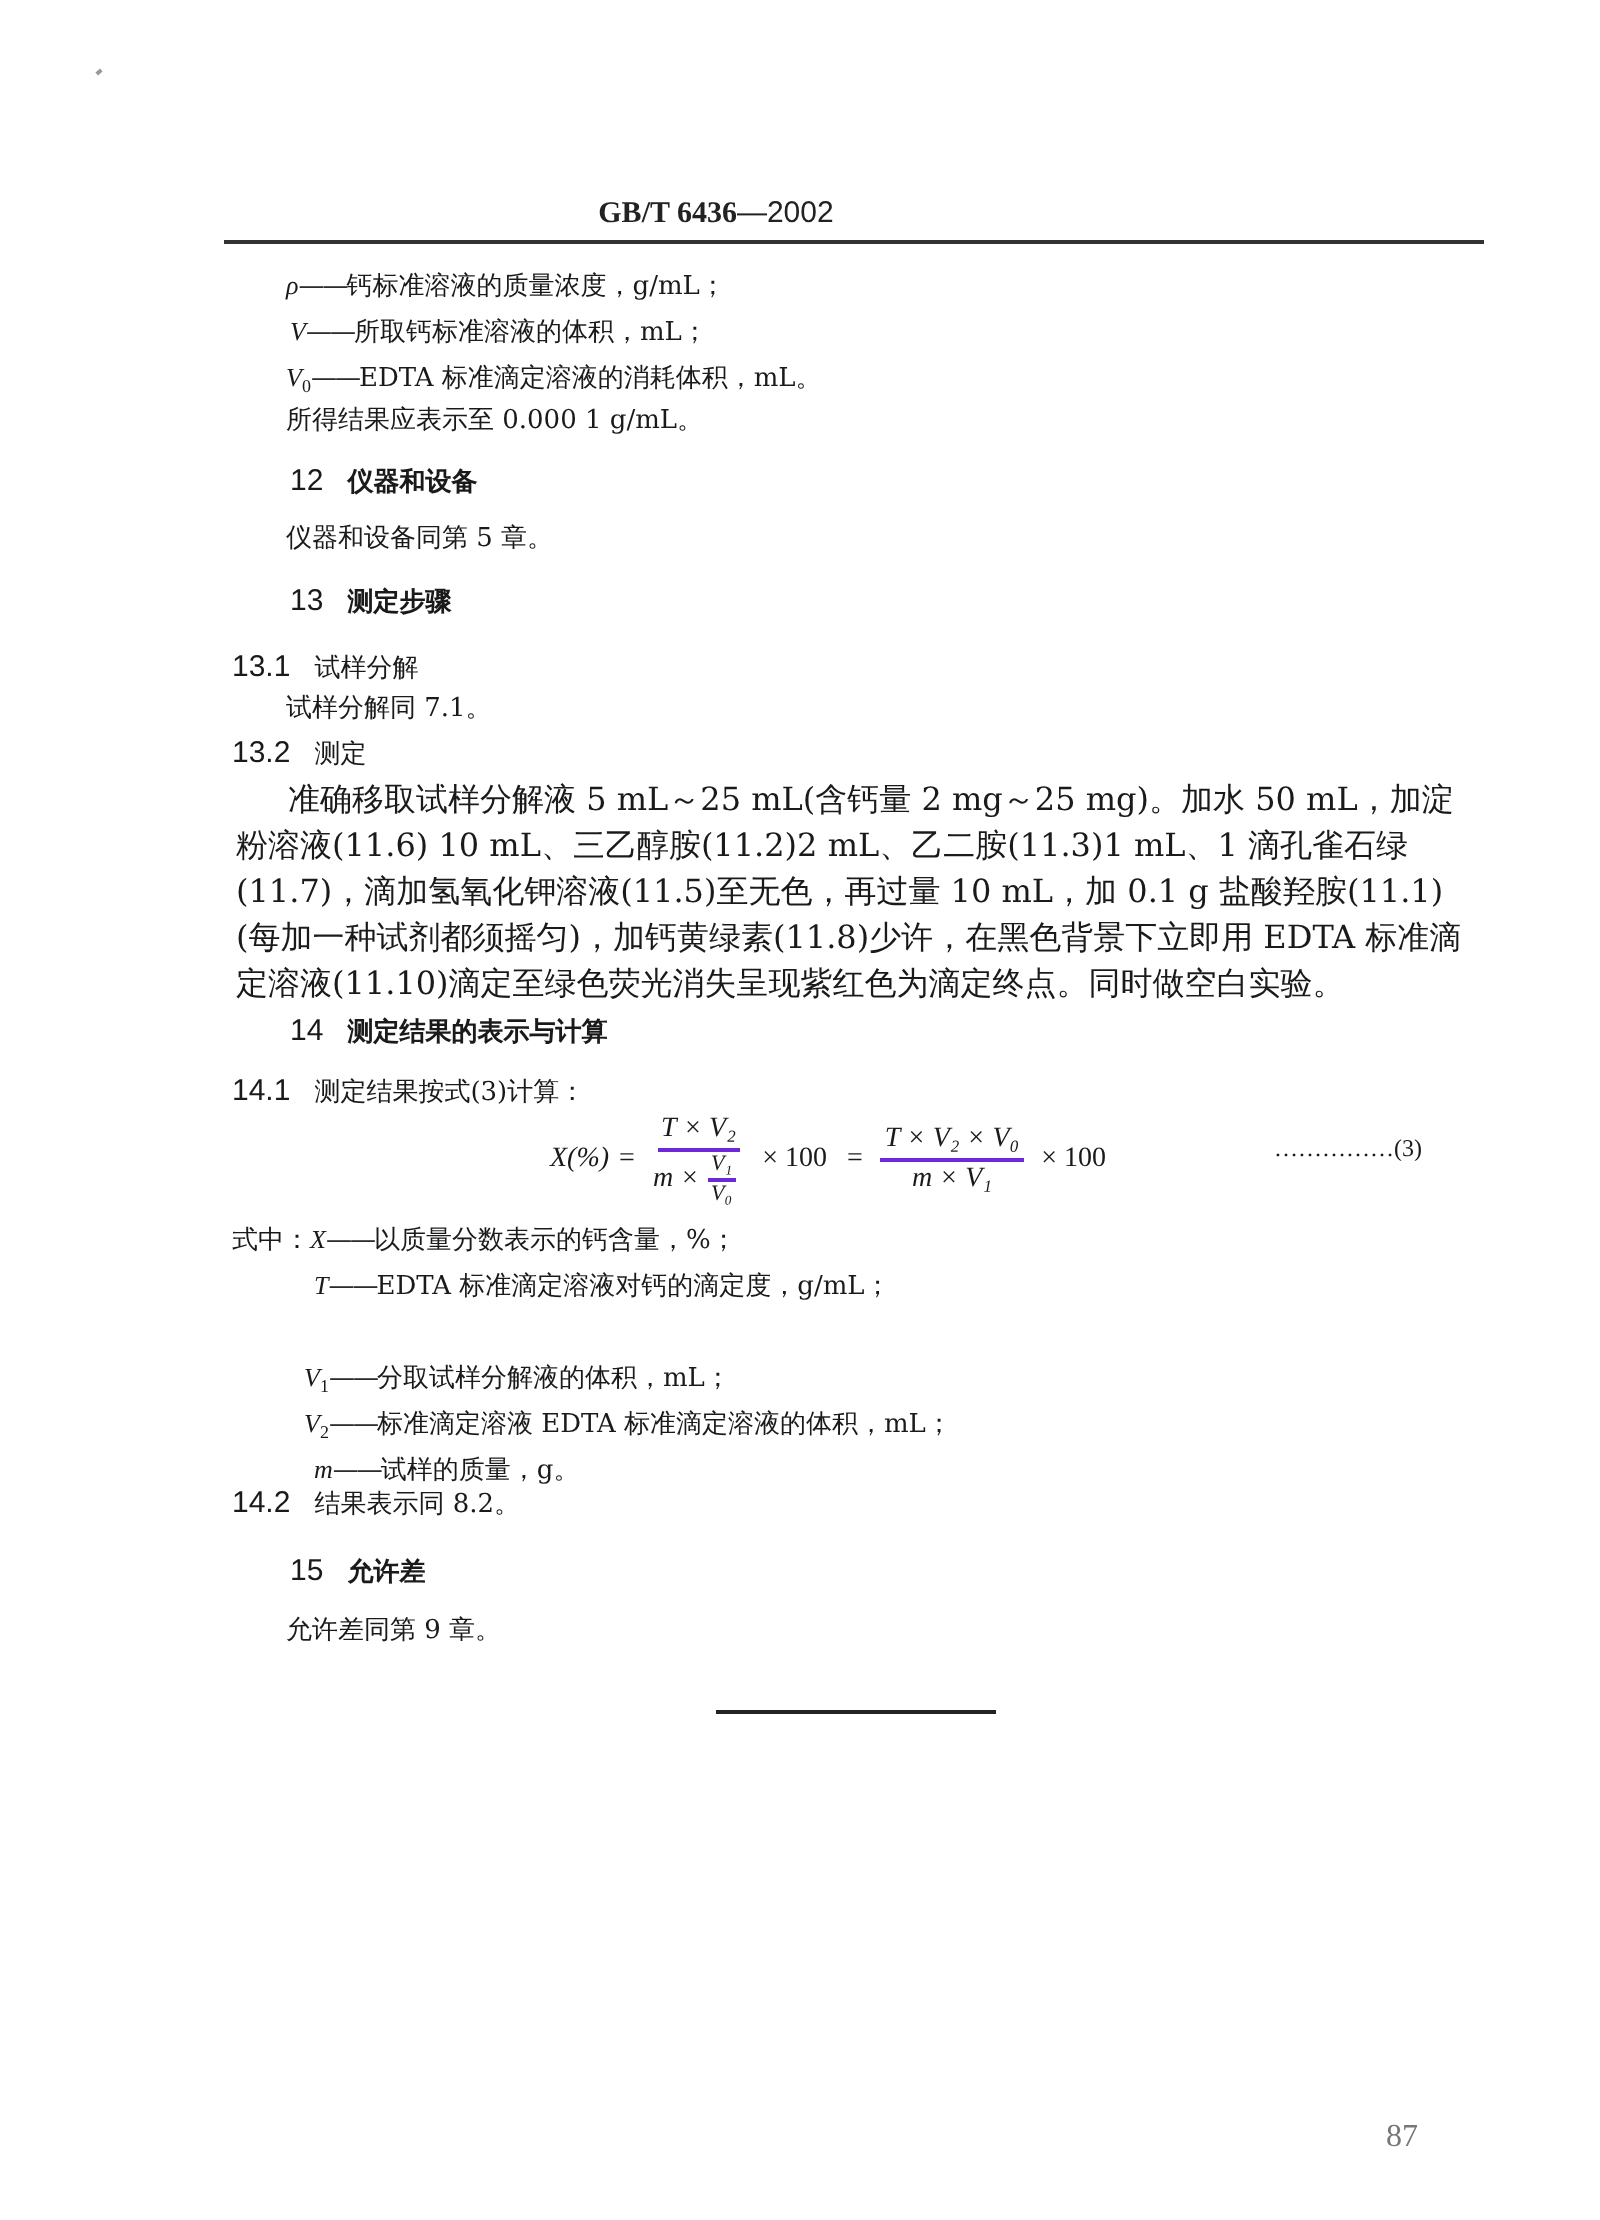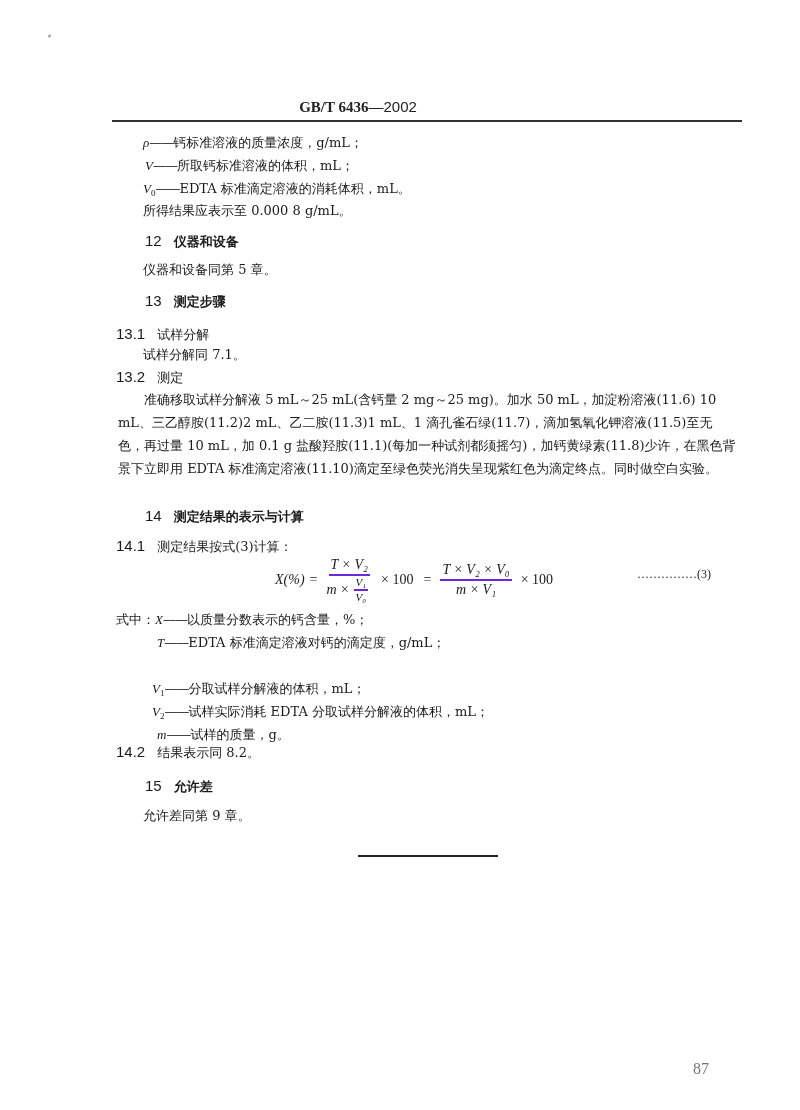--- a/index.html
+++ b/index.html
@@ -82,21 +82,21 @@
       font-style: italic;
       font-family: "Liberation Serif", serif;
     }
     .var sub { font-size: 9px; font-style: normal; vertical-align: -3px; }
     .dash { letter-spacing: -1px; }
 
     .para {
       position: absolute;
       left: 118px;
       width: 620px;
-      font-size: 13px;
+      font-size: 16px;
       line-height: 23px;
       text-indent: 26px;
       z-index: 1;
     }
 
     
     .formula {
       position: absolute;
       left: 275px;
       top: 556px;
@@ -164,21 +164,21 @@
 
   <div class="line" style="left:143px; top:135px;">
     <span class="var">ρ</span><span class="dash">——</span><span>钙标准溶液的质量浓度，g/mL；</span>
   </div>
   <div class="line" style="left:145px; top:158px;">
     <span class="var">V</span><span class="dash">——</span><span>所取钙标准溶液的体积，mL；</span>
   </div>
   <div class="line" style="left:143px; top:181px;">
     <span class="var"><span>V</span><sub>0</sub></span><span class="dash">——</span><span>EDTA 标准滴定溶液的消耗体积，mL。</span>
   </div>
-  <div class="line" style="left:143px; top:203px;">所得结果应表示至 0.000 8 g/mL。</div>
+  <div class="line" style="left:143px; top:203px;">所得结果应表示至 0.000 1 g/mL。</div>
 
   <div class="line heading" style="left:116px; top:233px;">
     <span class="num">12</span><span>仪器和设备</span>
   </div>
   <div class="line" style="left:143px; top:262px;">仪器和设备同第 5 章。</div>
 
   <div class="line heading" style="left:116px; top:293px;">
     <span class="num">13</span><span>测定步骤</span>
   </div>
   <div class="line" style="left:116px; top:326px;">
@@ -223,21 +223,21 @@
   <div class="line" style="left:157px; top:635px;">
     <span class="var">T</span><span class="dash">——</span><span>EDTA 标准滴定溶液对钙的滴定度，g/mL；</span>
   </div>
   <div class="line" style="left:116px; top:612px;">
     <span>式中：</span><span class="var">X</span><span class="dash">——</span><span>以质量分数表示的钙含量，%；</span>
   </div>
   <div class="line" style="left:152px; top:681px;">
     <span class="var"><span>V</span><sub>1</sub></span><span class="dash">——</span><span>分取试样分解液的体积，mL；</span>
   </div>
   <div class="line" style="left:152px; top:704px;">
-    <span class="var"><span>V</span><sub>2</sub></span><span class="dash">——</span><span>试样实际消耗 EDTA 分取试样分解液的体积，mL；</span>
+    <span class="var"><span>V</span><sub>2</sub></span><span class="dash">——</span><span>标准滴定溶液 EDTA 标准滴定溶液的体积，mL；</span>
   </div>
   <div class="line" style="left:157px; top:727px;">
     <span class="var">m</span><span class="dash">——</span><span>试样的质量，g。</span>
   </div>
 
   <div class="line" style="left:116px; top:744px;">
     <span class="subnum">14.2</span><span>结果表示同 8.2。</span>
   </div>
 
   <div class="line heading" style="left:116px; top:778px;">

